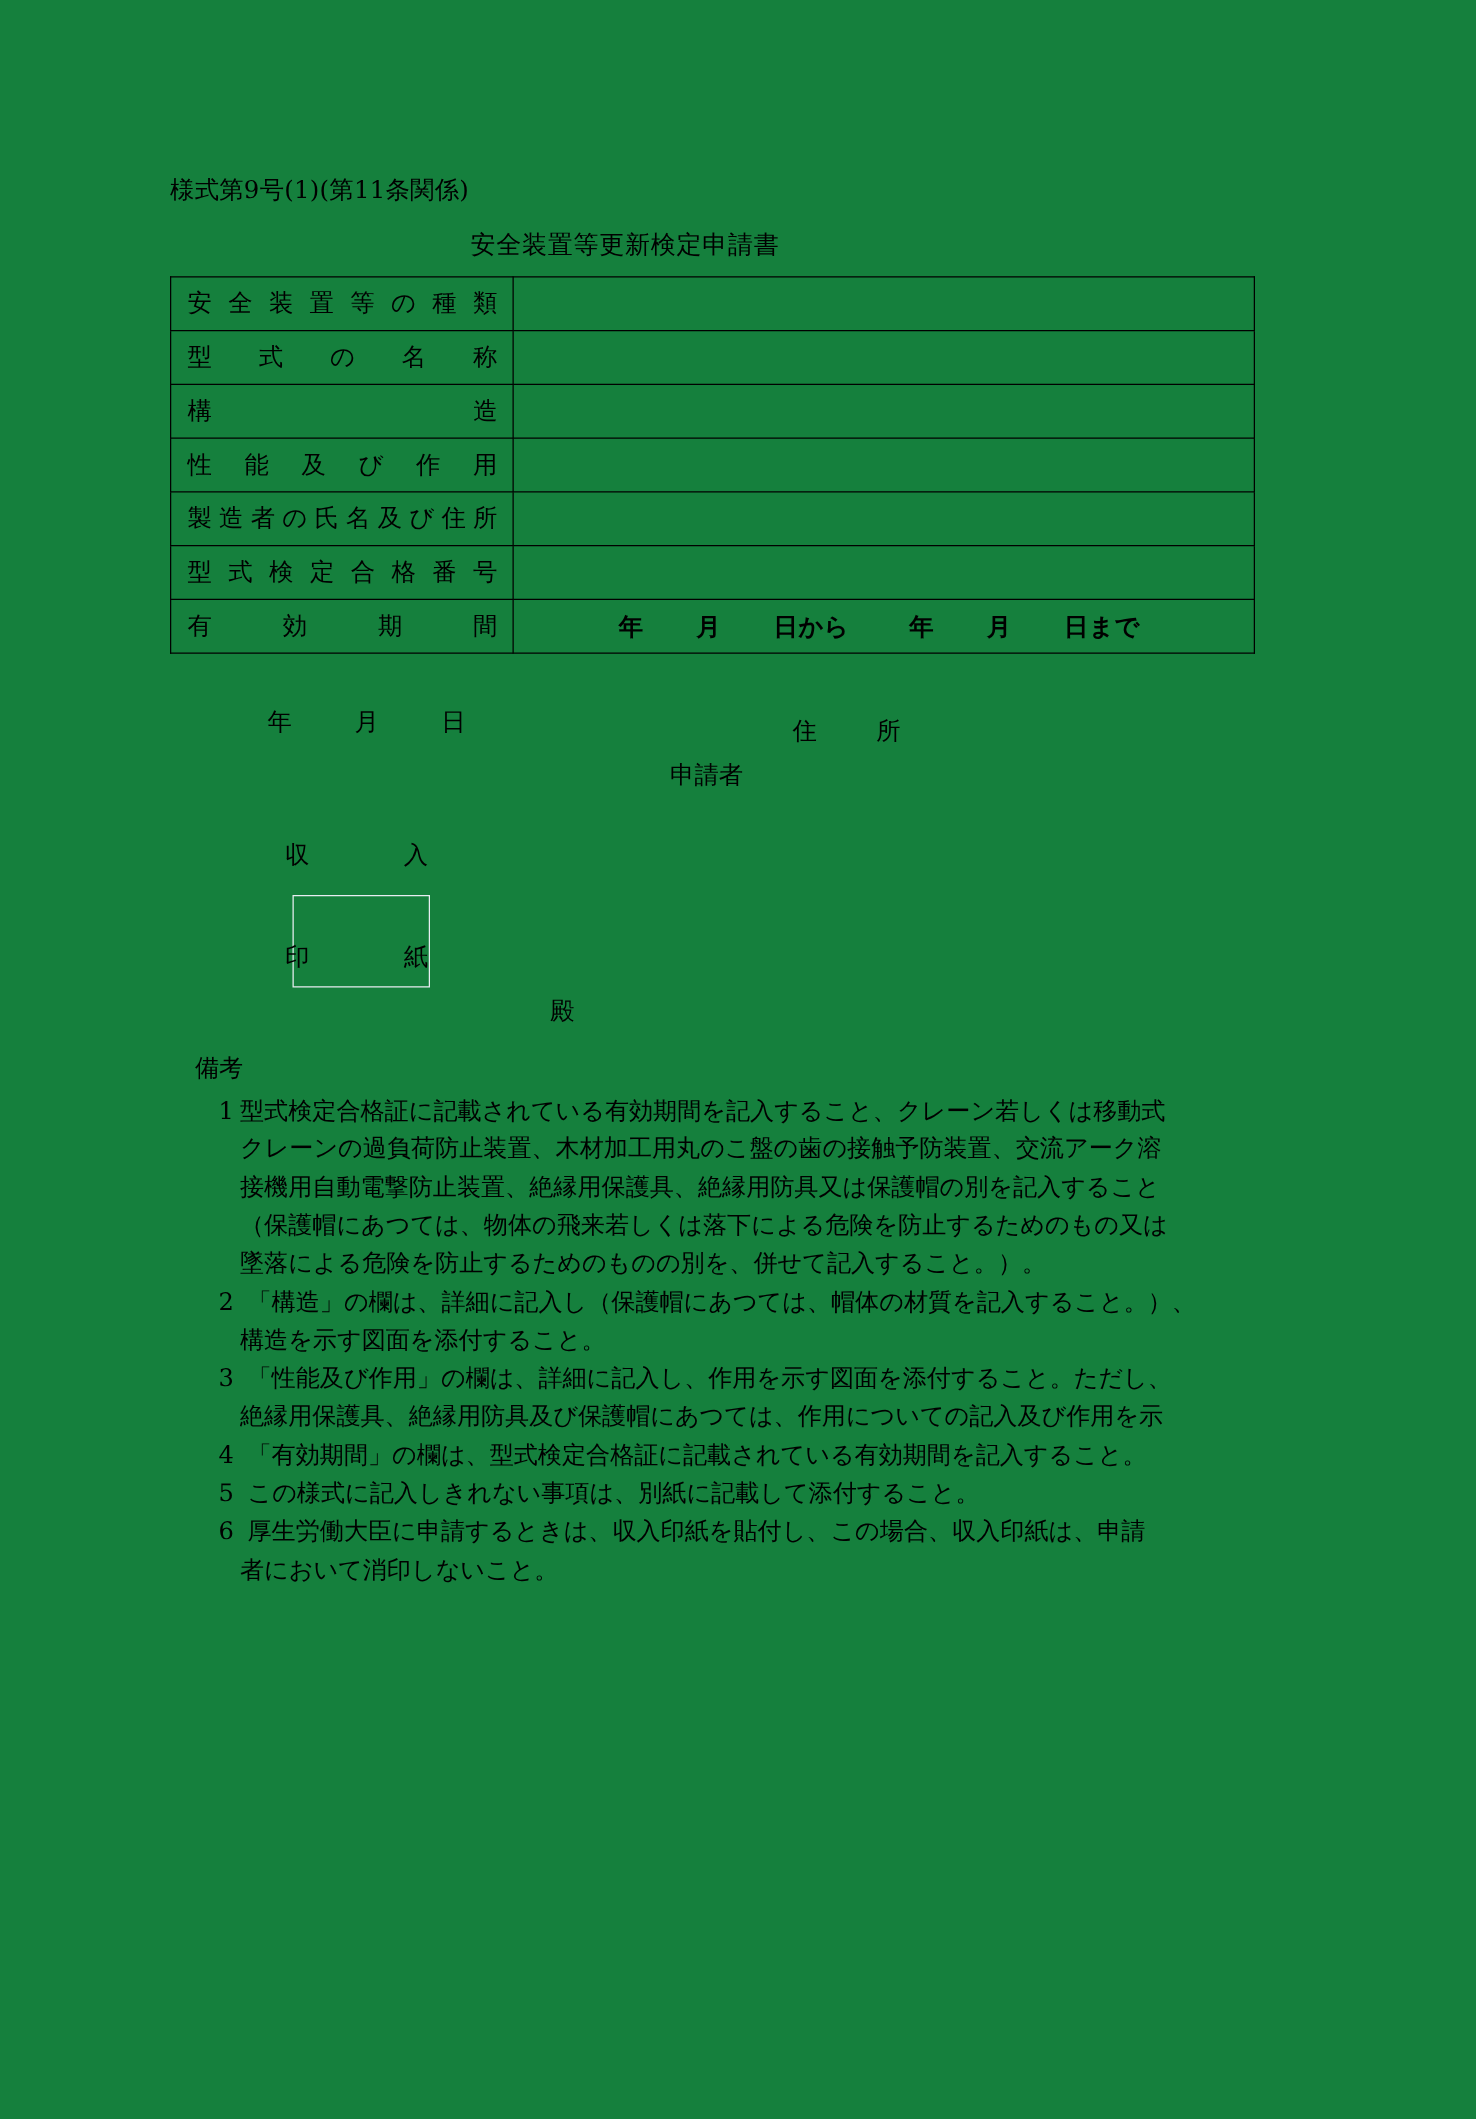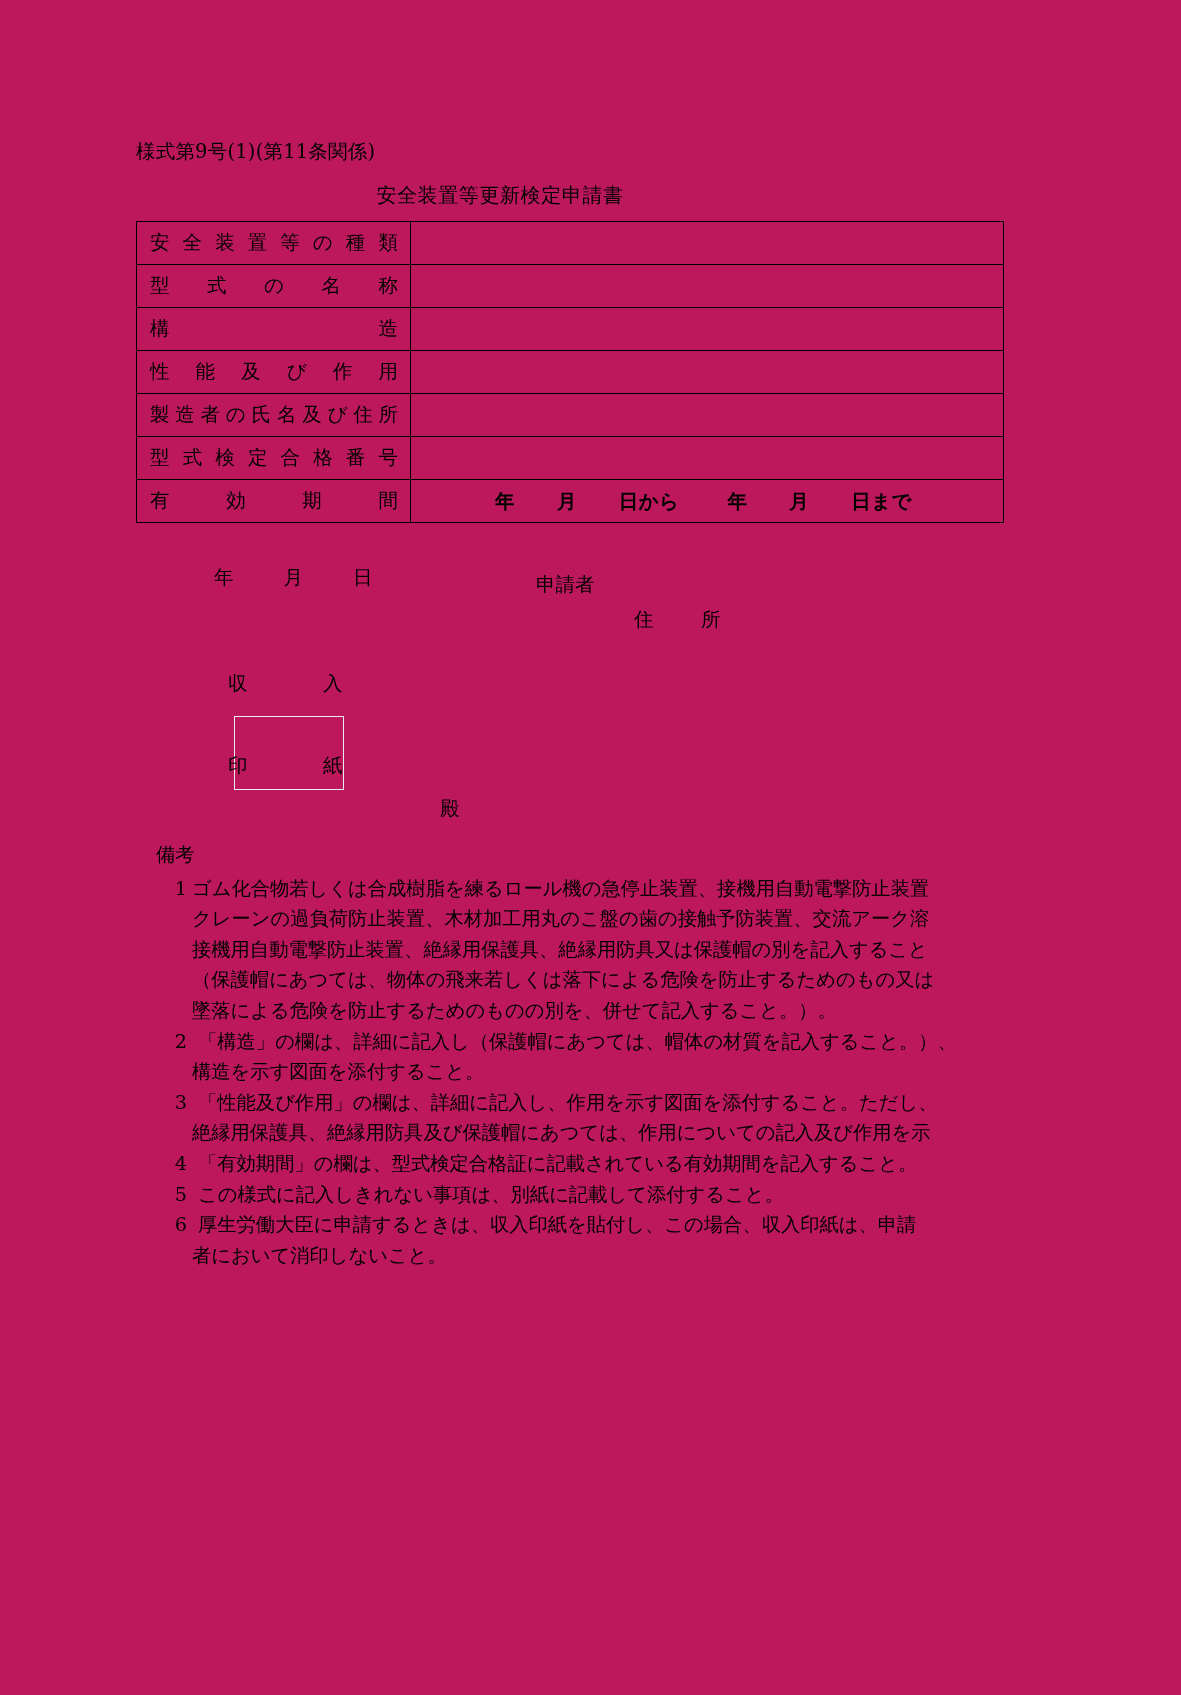--- a/index.html
+++ b/index.html
@@ -8,21 +8,21 @@
     background: #ffffff;
   }
   body {
     font-family: "DejaVu Serif", "Liberation Serif", serif;
     color: #000000;
   }
   .page {
     position: relative;
     width: 1181px;
     height: 1695px;
-    background: #be185d;
+    background: #15803d;
     box-sizing: border-box;
     overflow: hidden;
   }
 
   
   .form-number {
     position: absolute;
     left: 136px;
     top: 138px;
     font-size: 19.5px;
@@ -287,40 +287,40 @@
           <div class="period-text"><span>年</span><span class="gap-sm"></span><span>月</span><span class="gap-sm"></span><span>日から</span><span class="gap-md"></span><span>年</span><span class="gap-sm"></span><span>月</span><span class="gap-sm"></span><span>日まで</span></div>
         </td>
       </tr>
     </tbody>
   </table>
 
   <div class="date-line"><span>年</span><span class="gap"></span><span>月</span><span class="gap"></span><span>日</span></div>
 
   <div class="applicant-block">
     <div class="applicant-row">
+      <span class="field-word">住　所</span>
+    </div>
+    <div class="applicant-row">
       <span class="applicant-word">申請者</span>
-    </div>
-    <div class="applicant-row">
-      <span class="field-word">住　所</span>
     </div>
   </div>
 
   <div class="stamp-box"></div>
   <div class="stamp-line top">収　入</div>
   <div class="stamp-line bottom">印　紙</div>
 
   <div class="dono">殿</div>
 
   <div class="notes">
     <div class="notes-heading">備考</div>
 
     <div class="note-item">
       <div class="note-num">1</div>
       <div class="note-body">
-        <p class="cont">ゴム化合物若しくは合成樹脂を練るロール機の急停止装置、接機用自動電撃防止装置</p>
+        <p class="cont">型式検定合格証に記載されている有効期間を記入すること、クレーン若しくは移動式</p>
         <p class="cont">クレーンの過負荷防止装置、木材加工用丸のこ盤の歯の接触予防装置、交流アーク溶</p>
         <p class="cont">接機用自動電撃防止装置、絶縁用保護具、絶縁用防具又は保護帽の別を記入すること</p>
         <p class="cont">（保護帽にあつては、物体の飛来若しくは落下による危険を防止するためのもの又は</p>
         <p class="cont">墜落による危険を防止するためのものの別を、併せて記入すること。）。</p>
       </div>
     </div>
 
     <div class="note-item">
       <div class="note-num">2</div>
       <div class="note-body">

